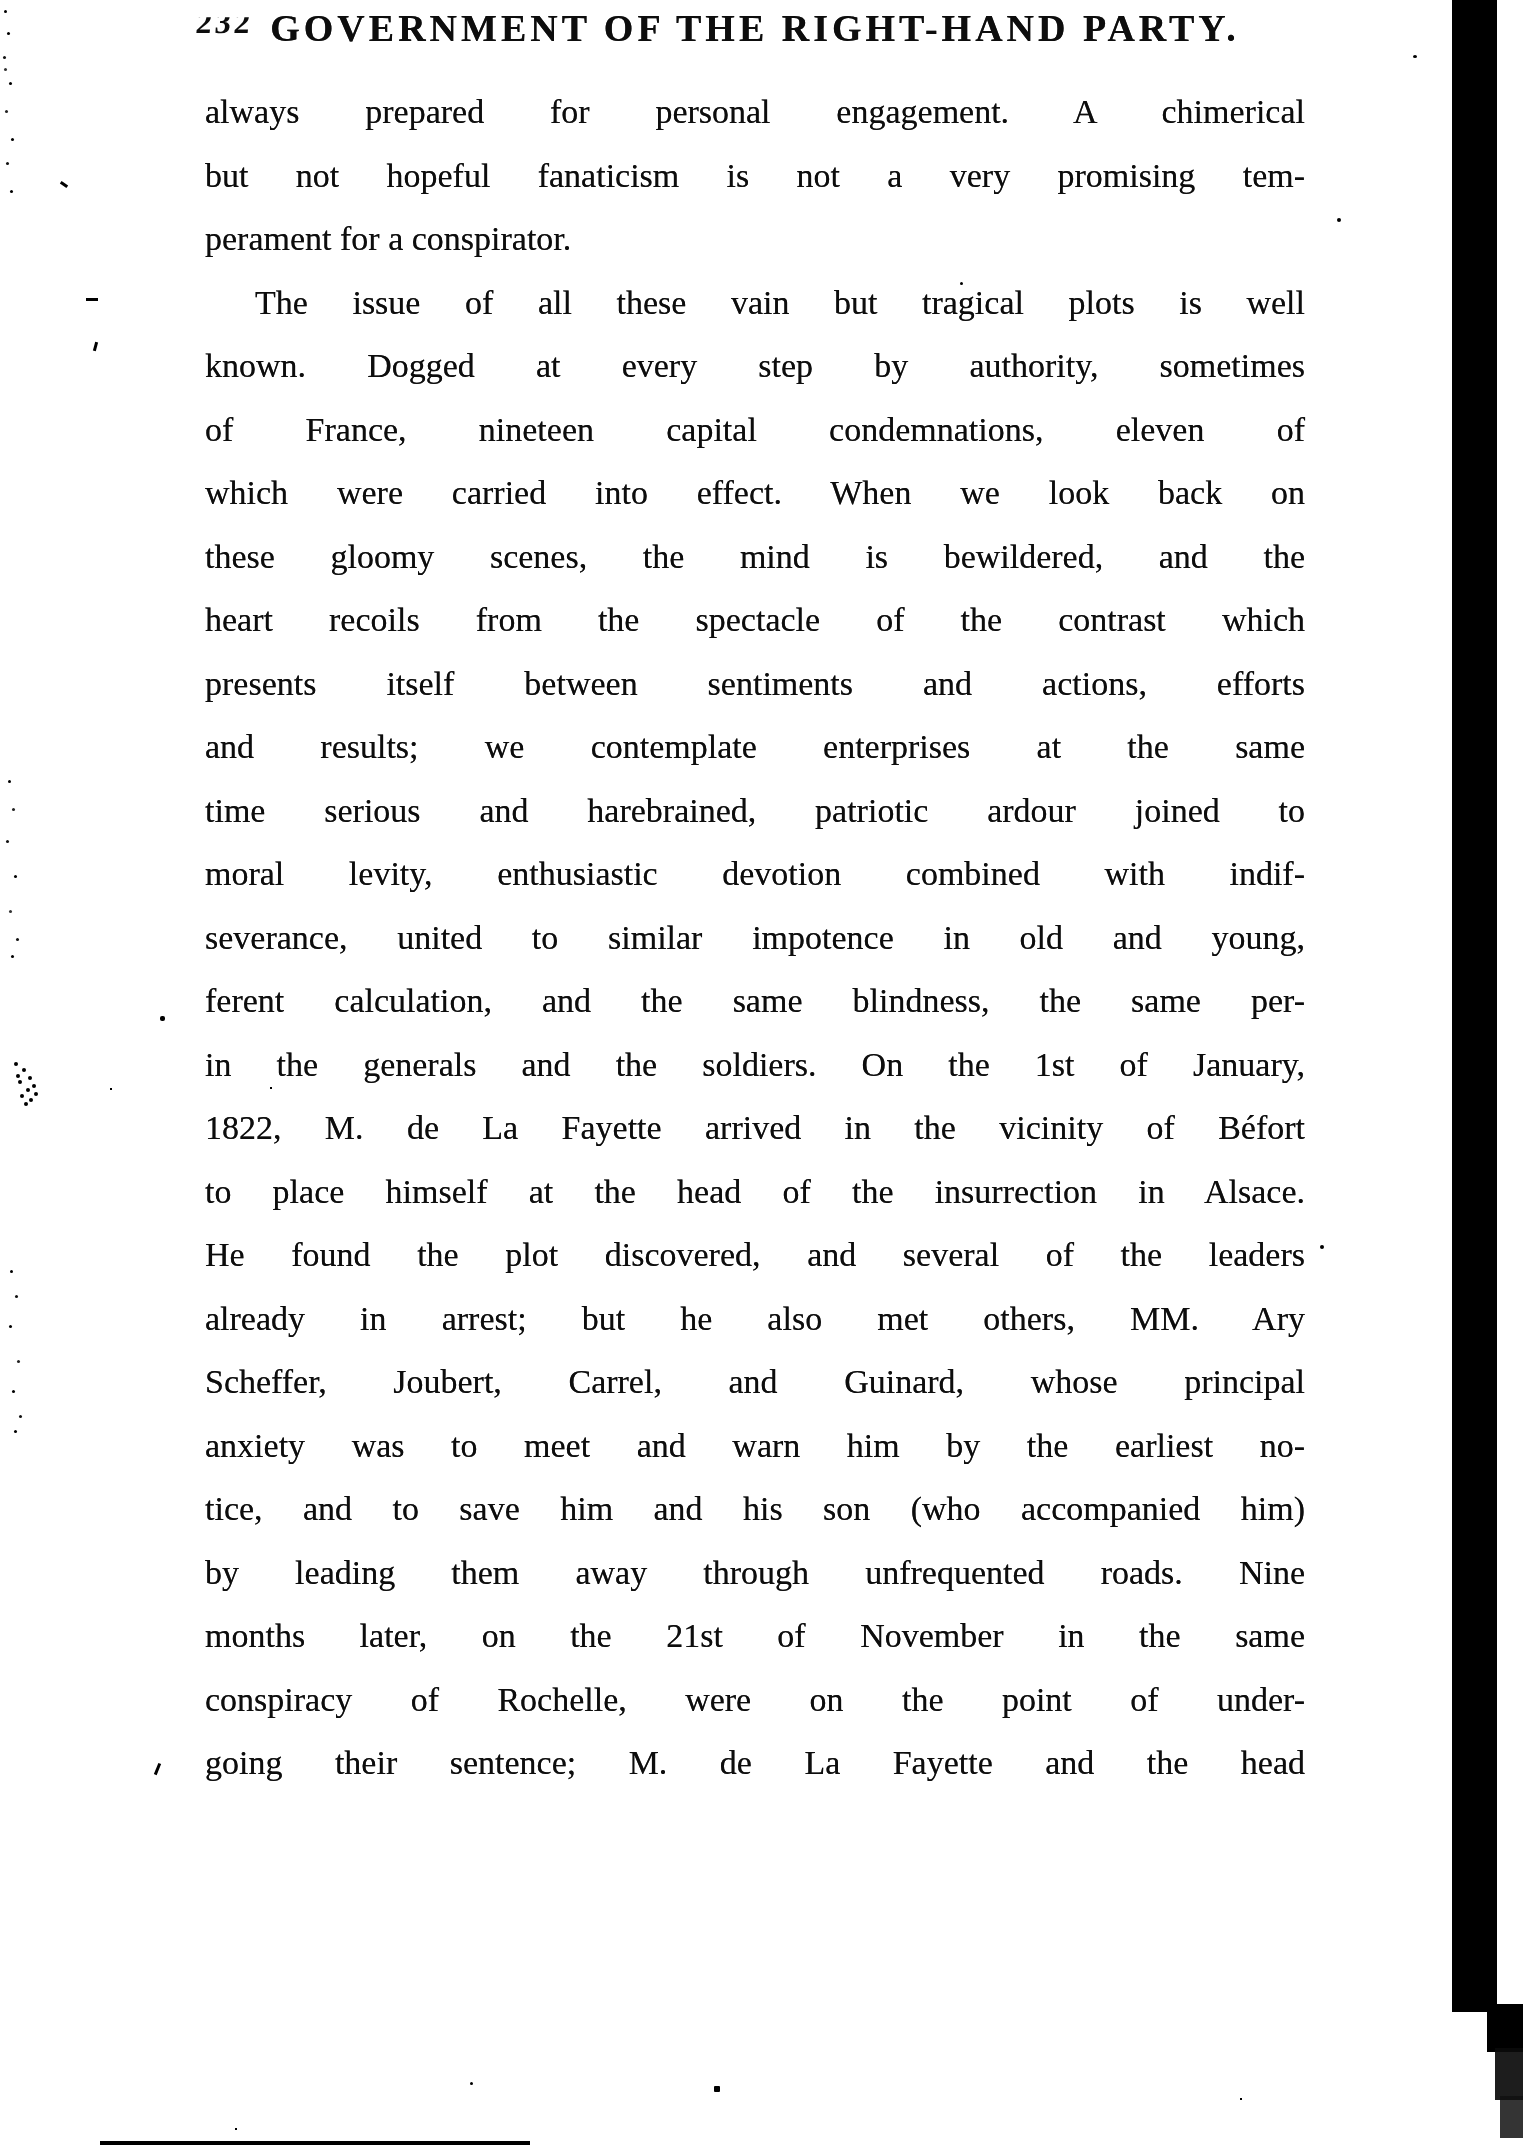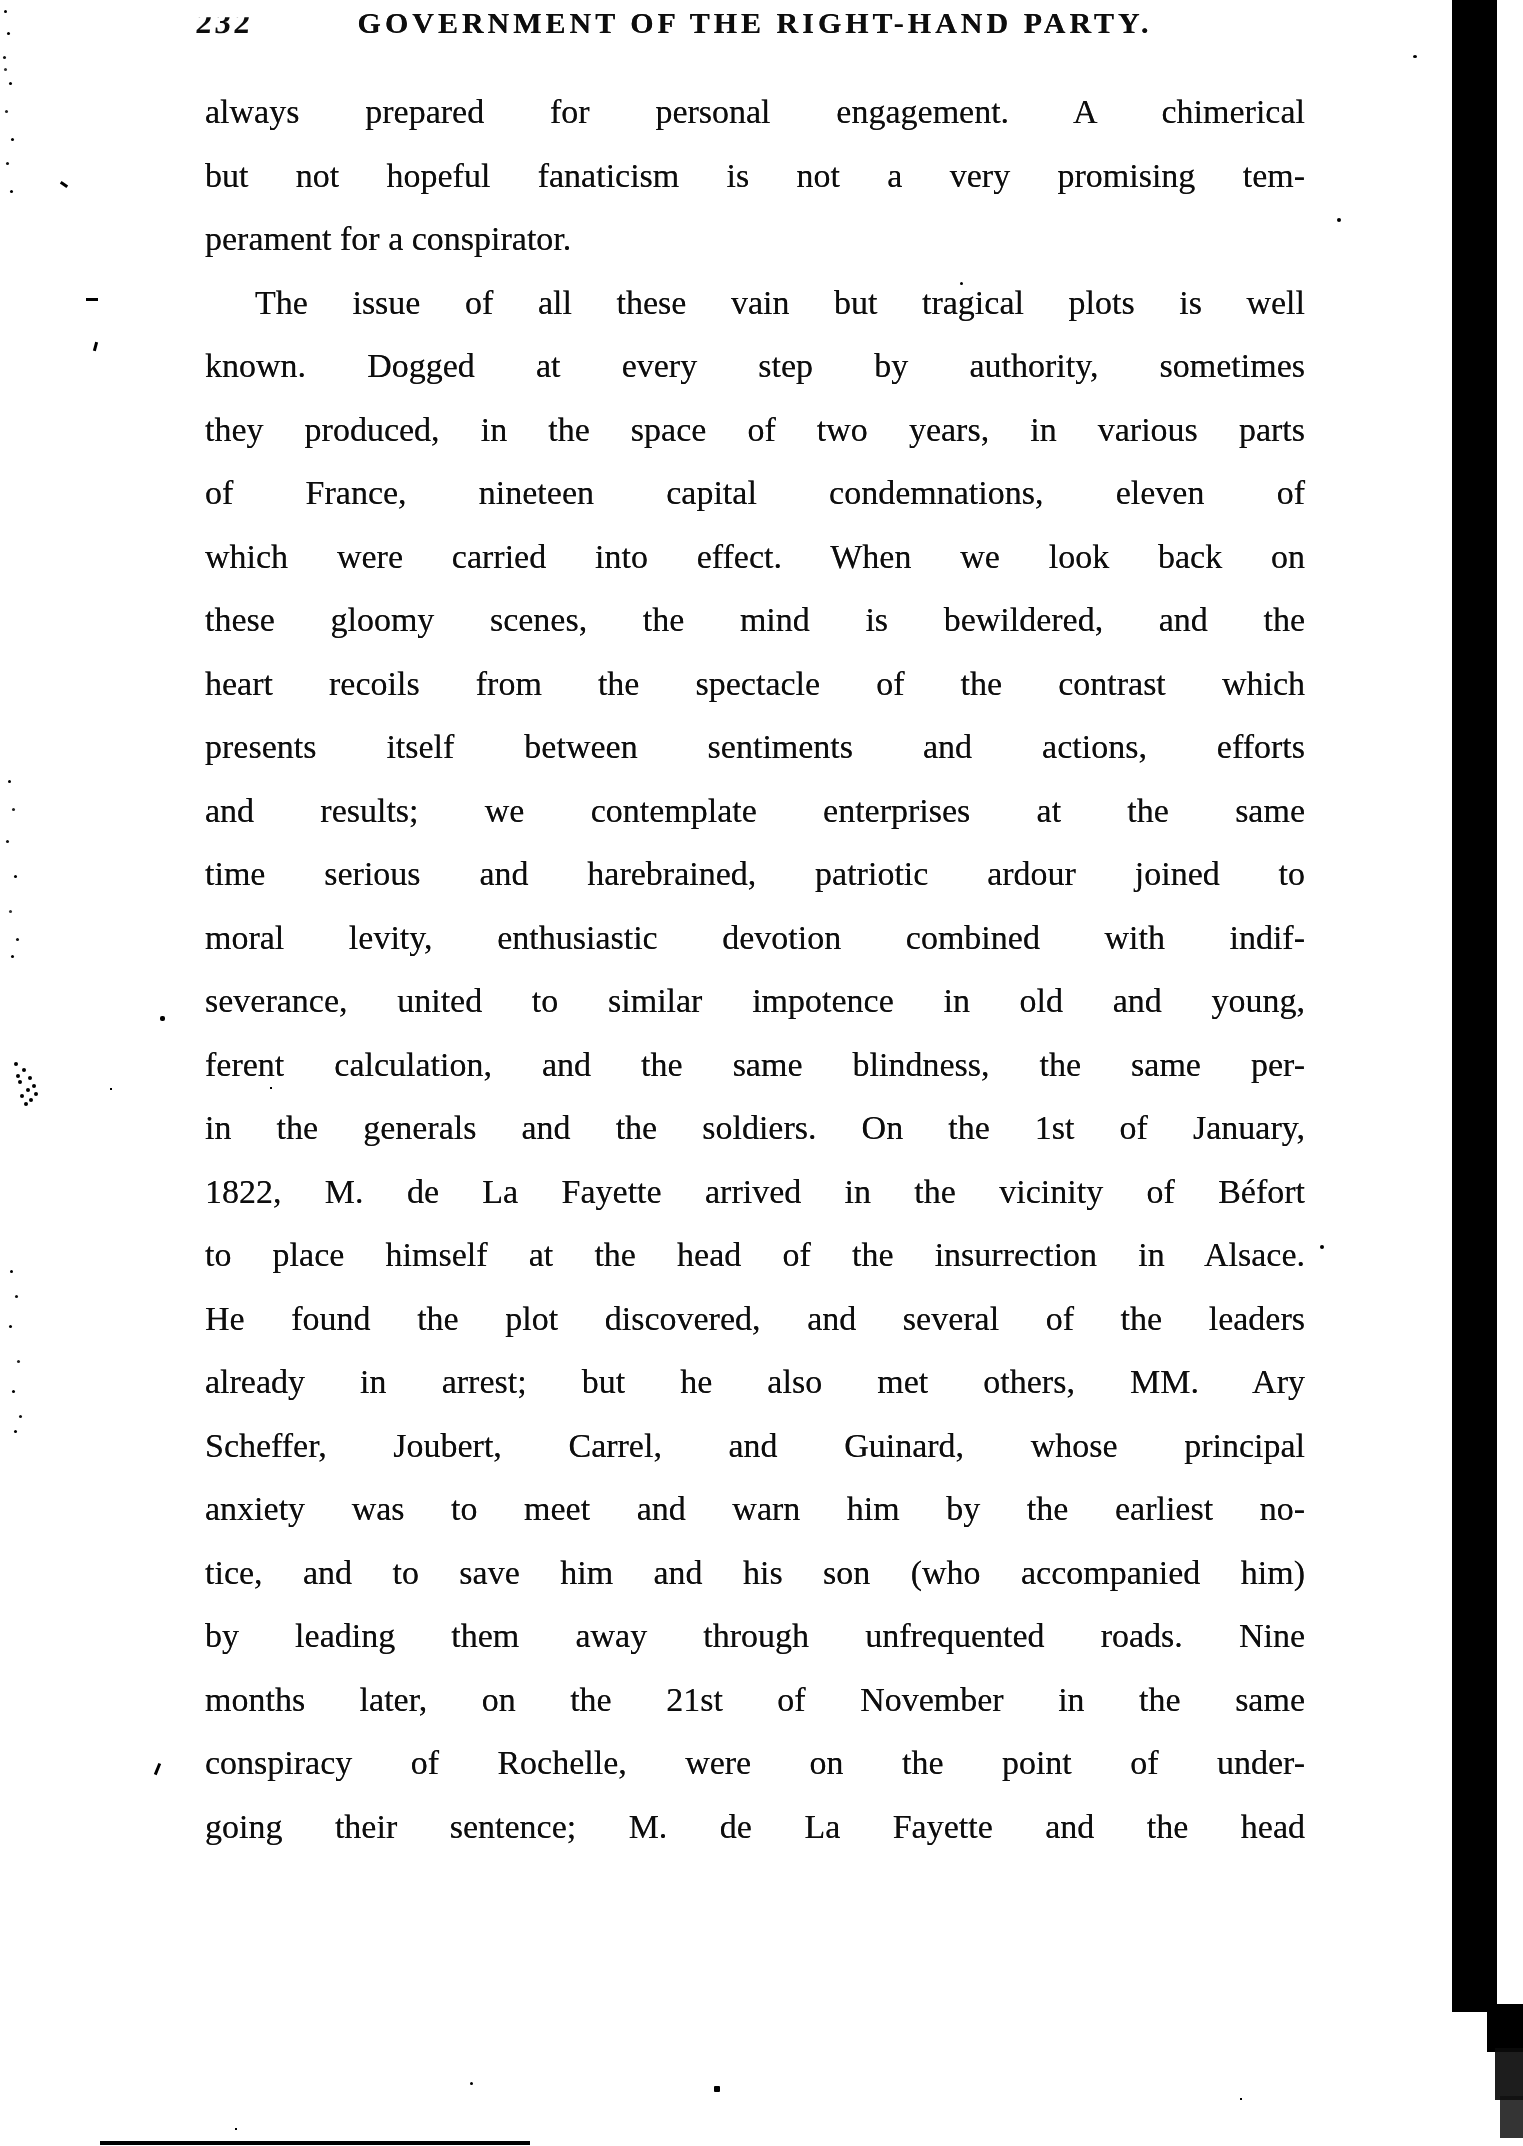--- a/index.html
+++ b/index.html
@@ -15,21 +15,21 @@
   
   .header-number {
     position:absolute; left:196px; top:4px;
     font-size:32px; font-weight:bold; letter-spacing:3px;
     clip-path: inset(36% 0 0 0);           
     transform: skewX(-6deg);
   }
   .header-title {
     position:absolute; left:205px; top:6px; width:1100px;
     text-align:center;
-    font-size:30px; font-weight:bold; letter-spacing:4px;
+    font-size:38px; font-weight:bold; letter-spacing:4px;
     text-shadow:0 0 0.6px rgba(0,0,0,0.75);
   }
 
   
   .body-text {
     position:absolute; left:205px; top:80px; width:1100px;
     font-size:34px; line-height:63.5px;
     text-shadow:0 0 0.5px rgba(0,0,0,0.7);
   }
   .line { text-align:justify; text-align-last:justify; }
@@ -84,21 +84,20 @@
 
   <div class="header-number">232</div>
   <div class="header-title">GOVERNMENT OF THE RIGHT-HAND PARTY.</div>
 
   <div class="body-text">
       <div class="line">always prepared for personal engagement.  A chimerical</div>
       <div class="line">but not hopeful fanaticism is not a very promising tem-</div>
       <div class="line noj">perament for a conspirator.</div>
       <div class="line indent">The issue of all these vain but tragical plots is well</div>
       <div class="line">known.  Dogged at every step by authority, sometimes</div>
-      <div class="line">they produced, in the space of two years, in various parts</div>
       <div class="line">of France, nineteen capital condemnations, eleven of</div>
       <div class="line">which were carried into effect.  When we look back on</div>
       <div class="line">these gloomy scenes, the mind is bewildered, and the</div>
       <div class="line">heart recoils from the spectacle of the contrast which</div>
       <div class="line">presents itself between sentiments and actions, efforts</div>
       <div class="line">and results; we contemplate enterprises at the same</div>
       <div class="line">time serious and harebrained, patriotic ardour joined to</div>
       <div class="line">moral levity, enthusiastic devotion combined with indif-</div>
       <div class="line">severance, united to similar impotence in old and young,</div>
       <div class="line">ferent calculation, and the same blindness, the same per-</div>

